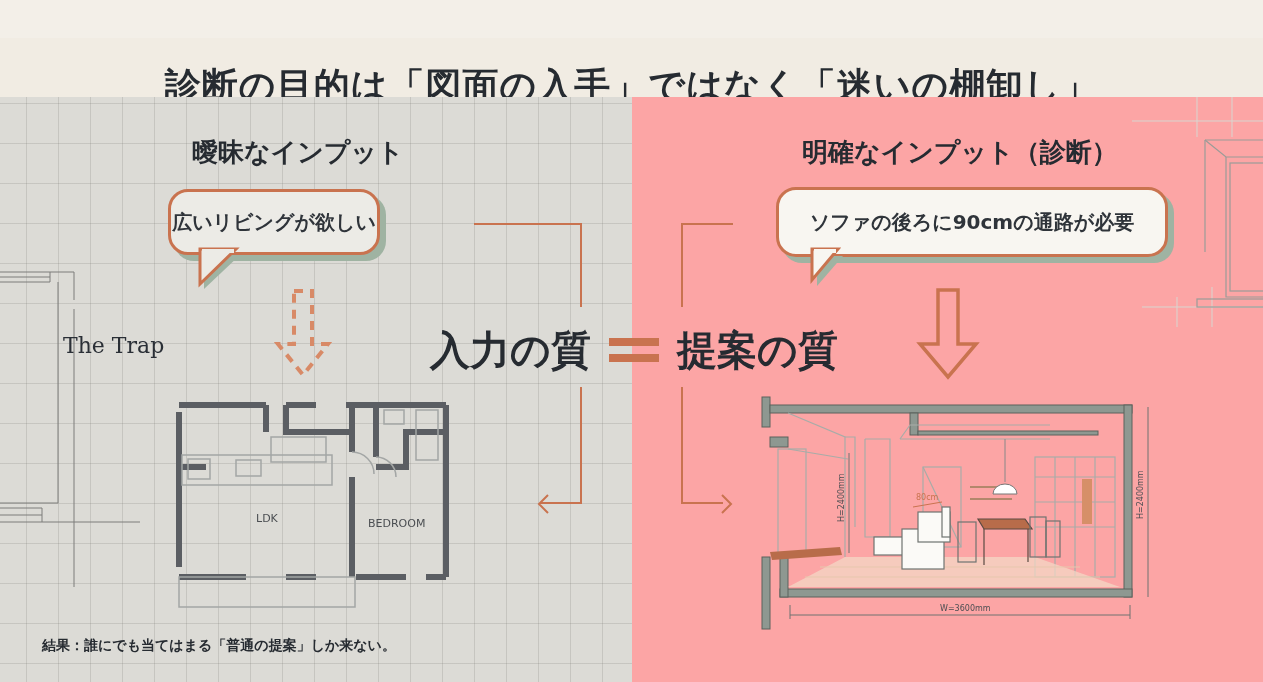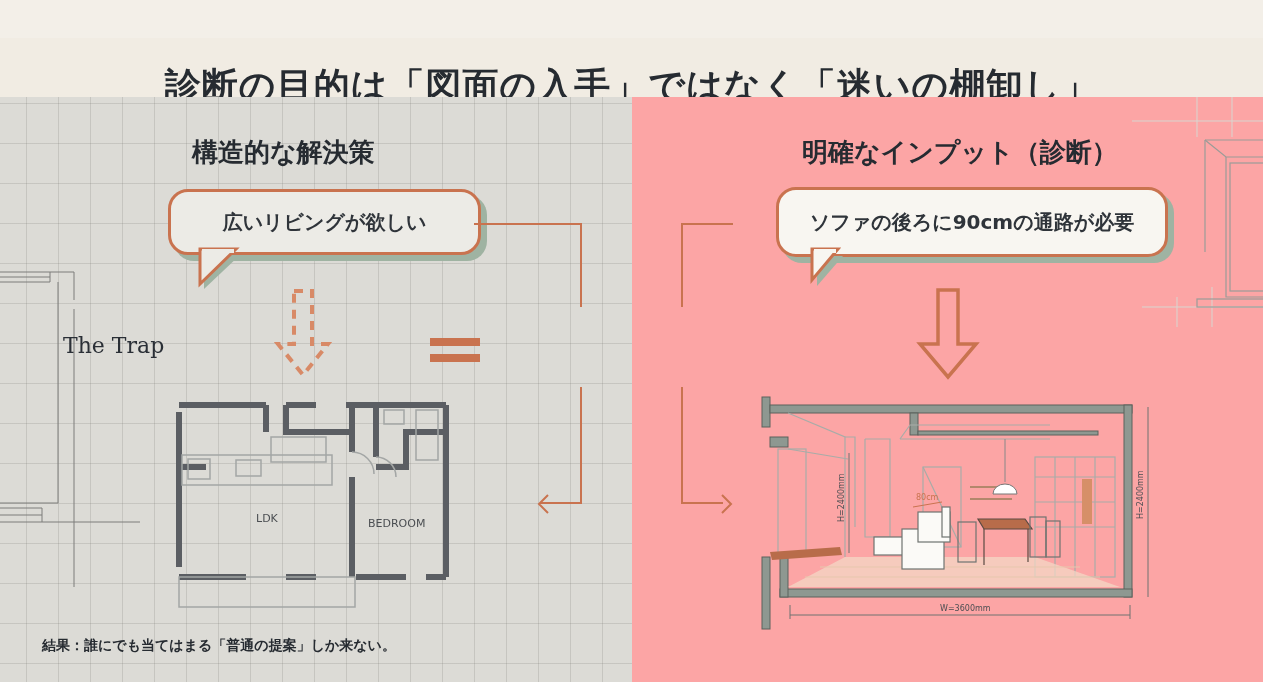--- a/index.html
+++ b/index.html
@@ -77,23 +77,23 @@
       <line x1="0" y1="180" x2="50" y2="180"></line>
       <polyline points="50,175 74,175 74,203"></polyline>
       <polyline points="58,185 58,406 0,406"></polyline>
       <line x1="74" y1="212" x2="74" y2="490"></line>
       <polyline points="0,411 42,411 42,425 0,425"></polyline>
       <line x1="0" y1="418" x2="42" y2="418"></line>
       <polyline points="42,425 140,425"></polyline>
     </g>
   </svg>
 
-  <div class="section-title" style="left:192px;top:38px;">構造的な解決策</div>
-
-  <div class="bubble" style="left:168px;top:92px;width:313px;height:66px;">
+  <div class="section-title" style="left:192px;top:38px;">曖昧なインプット</div>
+
+  <div class="bubble" style="left:168px;top:92px;width:212px;height:66px;">
     <span>広いリビングが欲しい</span>
   </div>
   <svg width="60" height="40" style="left:196px;top:155px;">
     <polygon points="4,0 40,0 4,34" fill="#9fb3a2" transform="translate(4,3)"></polygon>
     <polygon points="4,-3 40,-3 4,32" fill="#ecebe6" stroke="#c9734f" stroke-width="3"></polygon>
     <line x1="6" y1="-1" x2="38" y2="-1" stroke="#ecebe6" stroke-width="4"></line>
   </svg>
 
   <div class="tag" style="left:63px;top:236px;">The Trap</div>
 
@@ -263,17 +263,19 @@
     <line x1="163" y1="120" x2="192" y2="115" stroke="#c9734f" stroke-width="1"></line>
     <text x="166" y="113" font-size="8" fill="#c9734f" font-family="DejaVu Sans, sans-serif">80cm</text>
     <text x="0" y="0" font-size="8" fill="#4b4e52" font-family="DejaVu Sans, sans-serif" transform="translate(94,135) rotate(-90)">H=2400mm</text>
     <text x="0" y="0" font-size="8" fill="#4b4e52" font-family="DejaVu Sans, sans-serif" transform="translate(393,132) rotate(-90)">H=2400mm</text>
     <text x="190" y="224" font-size="8" fill="#4b4e52" font-family="DejaVu Sans, sans-serif">W=3600mm</text>
   </svg>
 
 </div>
 
 <div class="equation">
+  <span>入力の質</span>
   <span class="eq-sign">
       <span></span>
       <span></span>
     </span>
+  <span>提案の質</span>
 </div>
 
 </body></html>

